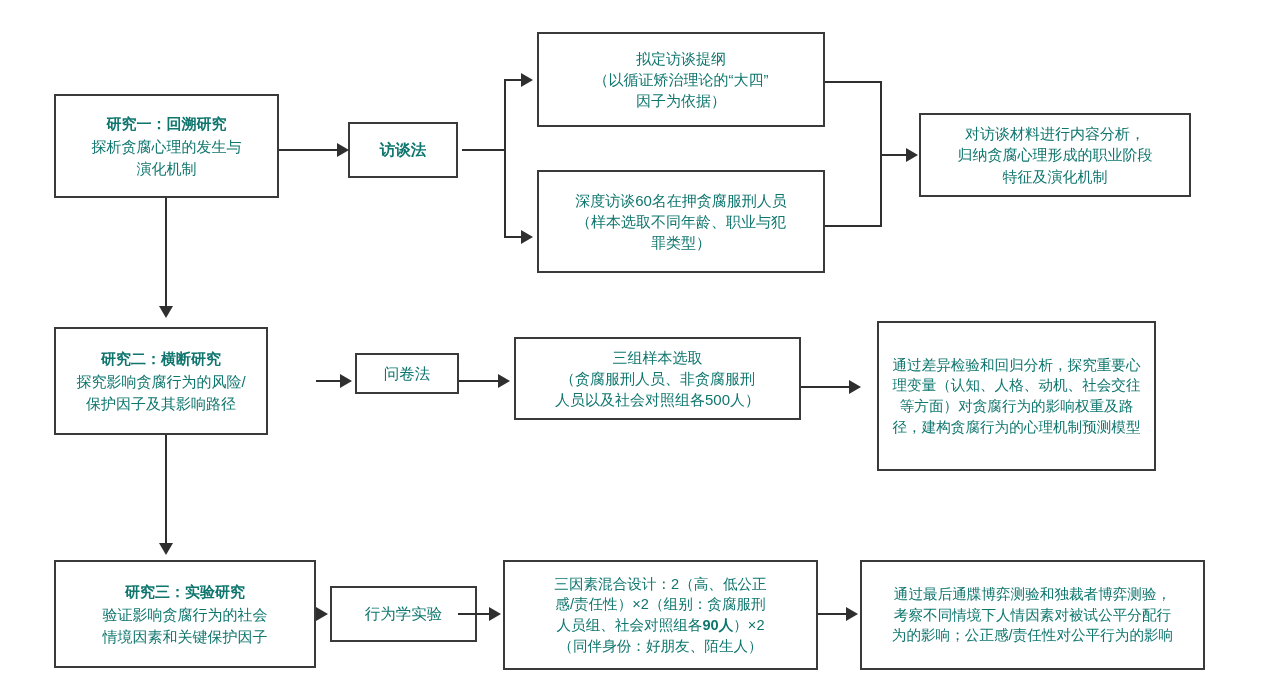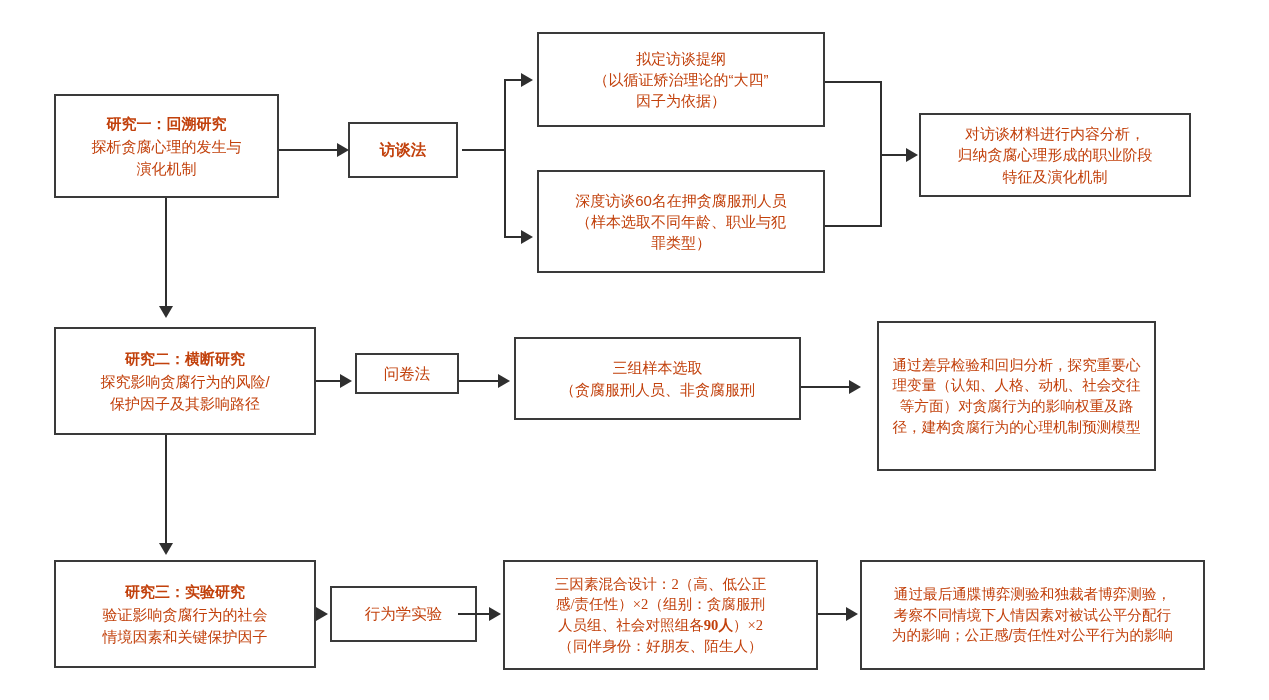--- a/index.html
+++ b/index.html
@@ -24,21 +24,21 @@
     box-sizing: border-box;
     border: 2px solid #3a3a3a;
     background: #ffffff;
     display: flex;
     flex-direction: column;
     align-items: center;
     justify-content: center;
     text-align: center;
     line-height: 1.42;
     font-size: 15px;
-    color: #c2410c;
+    color: #0f766e;
     padding: 2px 6px;
   }
   .node .ln {
     display: block;
     white-space: nowrap;
   }
   .node.stage .title {
     font-weight: bold;
     font-size: 15px;
     margin-bottom: 2px;
@@ -120,33 +120,34 @@
 
   <div class="ln-h" style="left:825px; top:81px; width:57px;"></div>
   <div class="ln-h" style="left:825px; top:225px; width:57px;"></div>
   <div class="ln-v" style="left:880px; top:81px; height:146px;"></div>
   <div class="ln-h" style="left:880px; top:154px; width:28px;"></div>
   <div class="arrow right" style="left:906px; top:148px;"></div>
 
   <div class="ln-v" style="left:165px; top:198px; height:112px;"></div>
   <div class="arrow down" style="left:159px; top:306px;"></div>
 
-  <div class="node stage" style="left:54px; top:327px; width:262px; height:108px;">
+  <div class="node stage" style="left:54px; top:327px; width:214px; height:108px;">
     <span class="ln title">研究二：横断研究</span>
     <span class="ln">探究影响贪腐行为的风险/</span>
     <span class="ln">保护因子及其影响路径</span>
   </div>
 
   <div class="node method" style="left:355px; top:353px; width:104px; height:41px;">
     <span class="ln">问卷法</span>
   </div>
 
   <div class="node" style="left:514px; top:337px; width:287px; height:83px;">
     <span class="ln">三组样本选取</span>
     <span class="ln">（贪腐服刑人员、非贪腐服刑</span>
+    <span class="ln">人员以及社会对照组各500人）</span>
   </div>
 
   <div class="node small-txt" style="left:877px; top:321px; width:279px; height:150px;">
     <span class="ln">通过差异检验和回归分析，探究重要心</span>
     <span class="ln">理变量（认知、人格、动机、社会交往</span>
     <span class="ln">等方面）对贪腐行为的影响权重及路</span>
     <span class="ln">径，建构贪腐行为的心理机制预测模型</span>
   </div>
 
   <div class="ln-h" style="left:316px; top:380px; width:25px;"></div>
@@ -164,21 +165,21 @@
   <div class="node stage" style="left:54px; top:560px; width:262px; height:108px;">
     <span class="ln title">研究三：实验研究</span>
     <span class="ln">验证影响贪腐行为的社会</span>
     <span class="ln">情境因素和关键保护因子</span>
   </div>
 
   <div class="node method" style="left:330px; top:586px; width:147px; height:56px;">
     <span class="ln">行为学实验</span>
   </div>
 
-  <div class="node small-txt" style="left:503px; top:560px; width:315px; height:110px;font-family:Liberation Serif, serif;">
+  <div class="node small-txt" style="left:503px; top:560px; width:315px; height:110px;">
     <span class="ln">三因素混合设计：2（高、低公正</span>
     <span class="ln">感/责任性）×2（组别：贪腐服刑</span>
     <span class="ln"><span>人员组、社会对照组各</span><span class="bold-inline">90人</span><span>）×2</span></span>
     <span class="ln">（同伴身份：好朋友、陌生人）</span>
   </div>
 
   <div class="node small-txt" style="left:860px; top:560px; width:345px; height:110px;">
     <span class="ln">通过最后通牒博弈测验和独裁者博弈测验，</span>
     <span class="ln">考察不同情境下人情因素对被试公平分配行</span>
     <span class="ln">为的影响；公正感/责任性对公平行为的影响</span>

